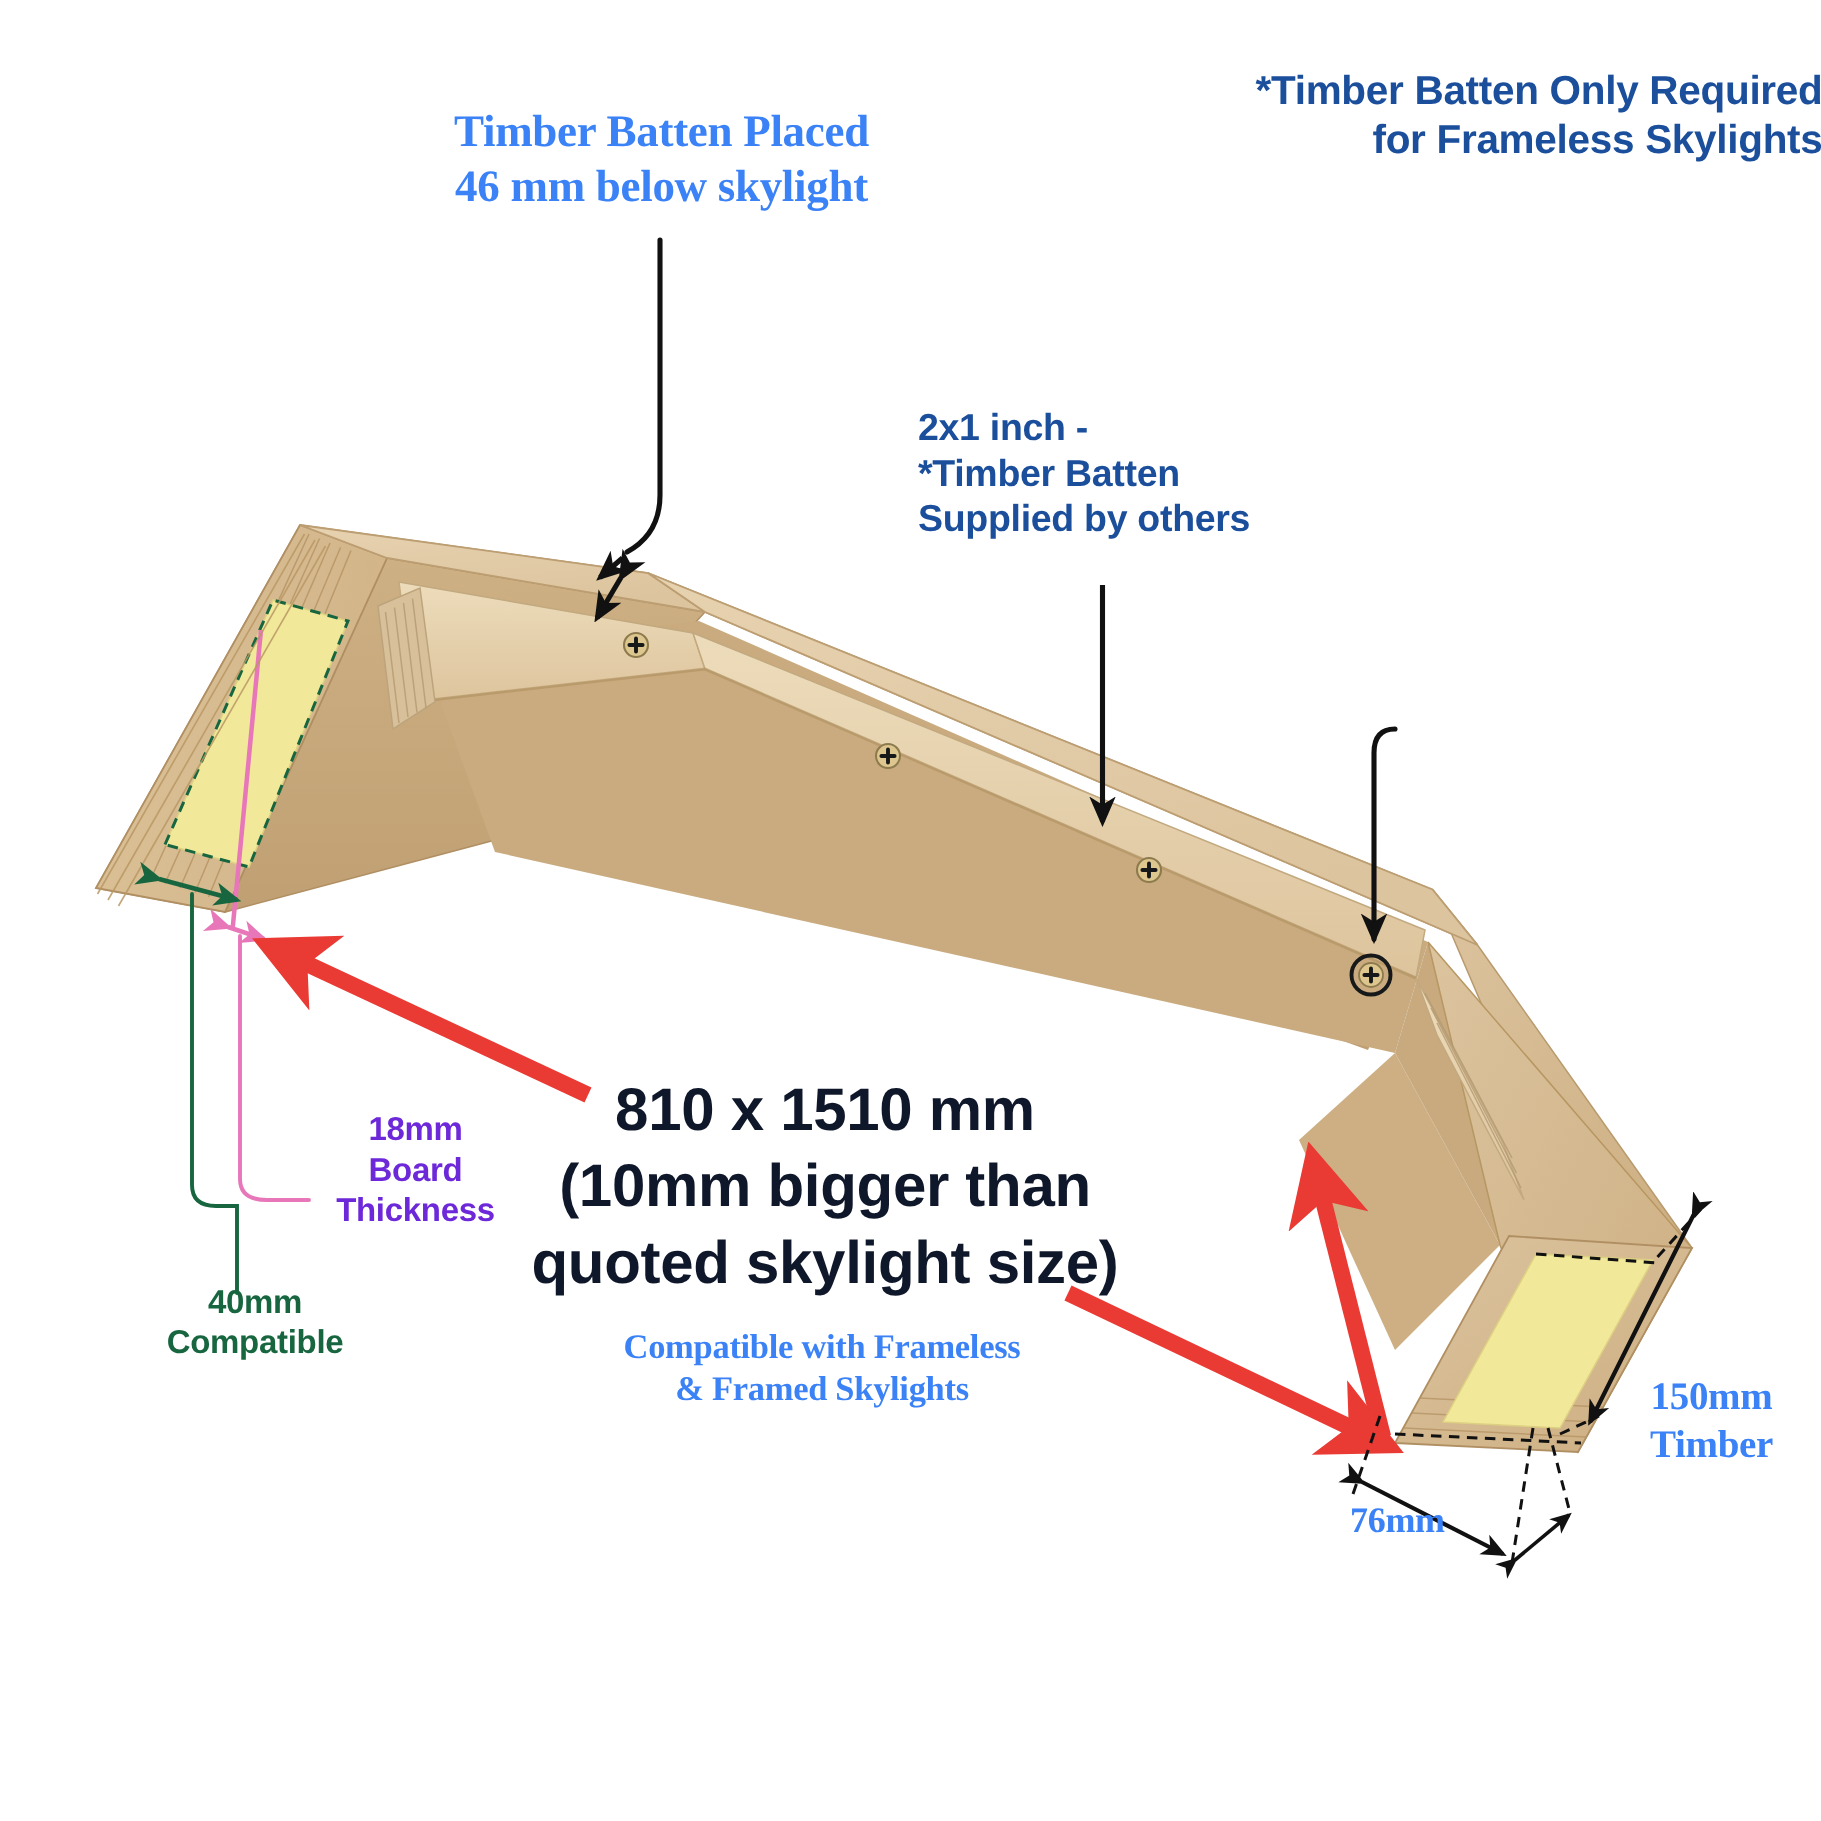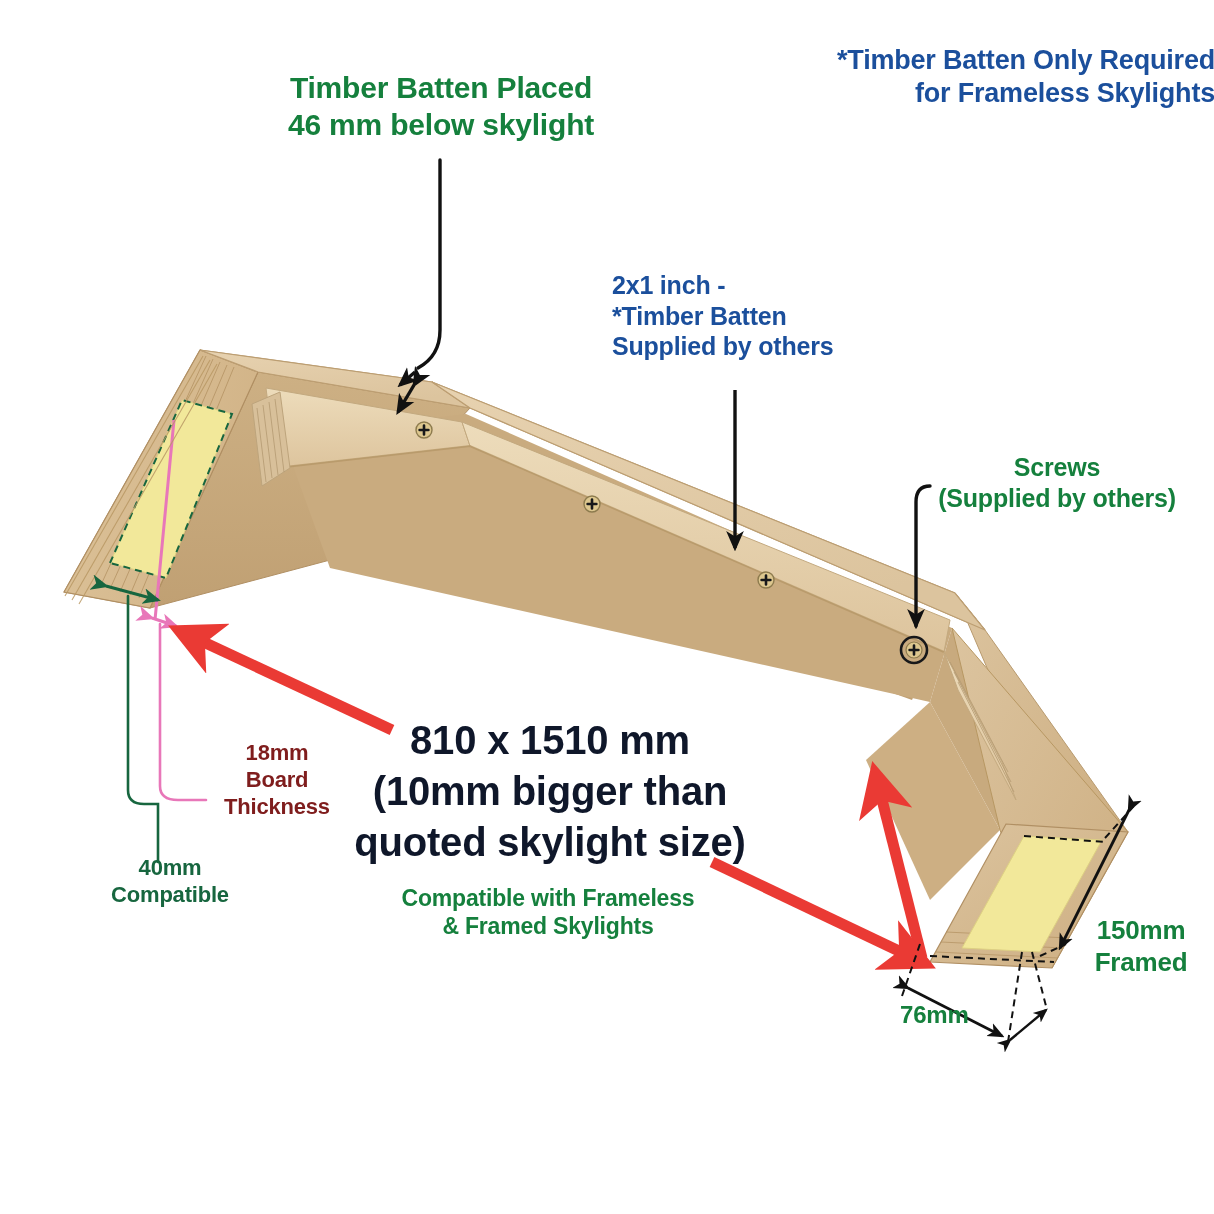--- a/index.html
+++ b/index.html
@@ -24,24 +24,24 @@
   }
 
   
   .lbl {
     position: absolute;
     font-weight: bold;
     line-height: 1.22;
     white-space: pre-line;
     letter-spacing: -0.2px;
   }
-  .lbl-black { color: #15803d; }
+  .lbl-black { color: #3b82f6; font-family: Liberation Serif, serif; }
   .lbl-blue  { color: #1b4f9c; }
   .lbl-red   { color: #0f172a; }
-  .lbl-pink  { color: #7f1d1d; }
+  .lbl-pink  { color: #6d28d9; }
   .lbl-green { color: #17663f; }
 
   #t-batten-placed {
     left: 226px; top: 70px; width: 430px;
     text-align: center; font-size: 30px;
   }
   #t-frameless-note {
     left: 755px; top: 44px; width: 460px;
     text-align: right; font-size: 27px;
   }
@@ -282,35 +282,33 @@
   <div class="lbl lbl-black" id="t-batten-placed">Timber Batten Placed
 46 mm below skylight</div>
 
   <div class="lbl lbl-blue" id="t-frameless-note">*Timber Batten Only Required
 for Frameless Skylights</div>
 
   <div class="lbl lbl-blue" id="t-batten-2x1">2x1 inch -
 *Timber Batten
 Supplied by others</div>
 
-  <div class="lbl lbl-black" id="t-screws">Screws
-(Supplied by others)</div>
 
   <div class="lbl lbl-red" id="t-main-size">810 x 1510 mm
 (10mm bigger than
 quoted skylight size)</div>
 
   <div class="lbl lbl-black" id="t-compatible">Compatible with Frameless
 &amp; Framed Skylights</div>
 
   <div class="lbl lbl-pink" id="t-board-thickness">18mm
 Board
 Thickness</div>
 
   <div class="lbl lbl-green" id="t-insulation">40mm
 Compatible</div>
 
   <div class="lbl lbl-black" id="t-height">150mm
-Framed</div>
+Timber</div>
 
   <div class="lbl lbl-black" id="t-width76">76mm</div>
 
 </div>
 
 </body></html>

